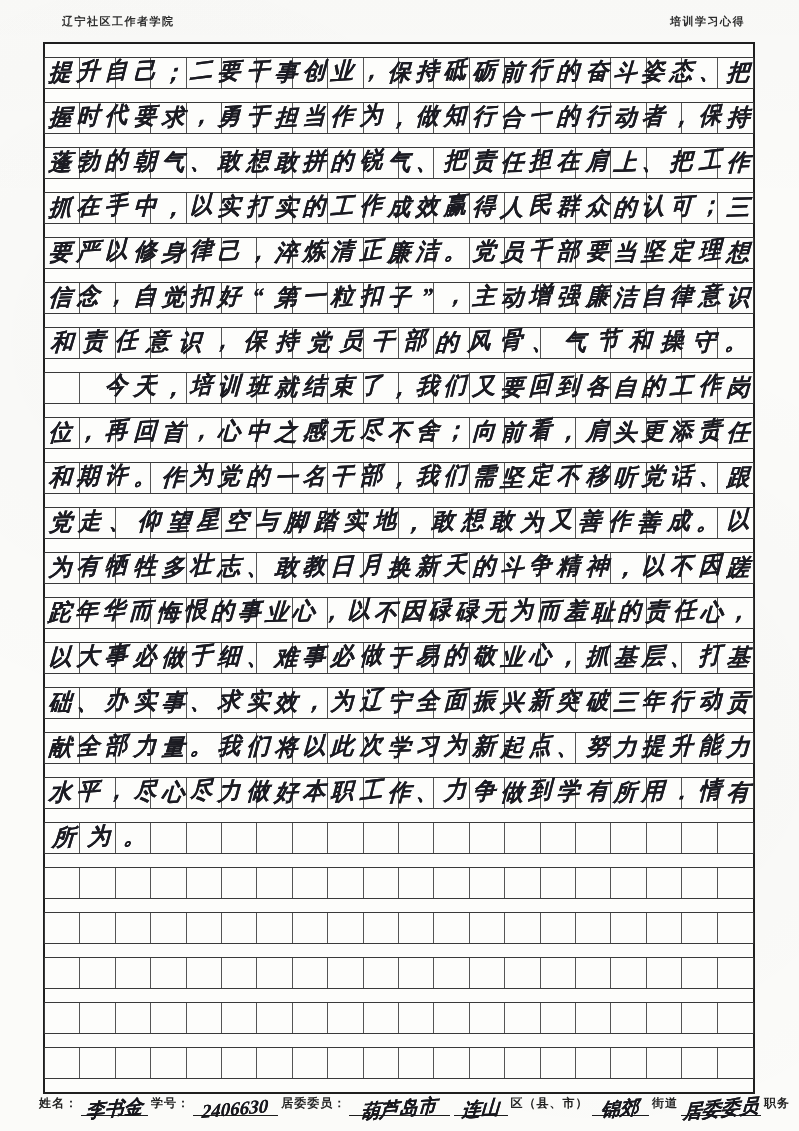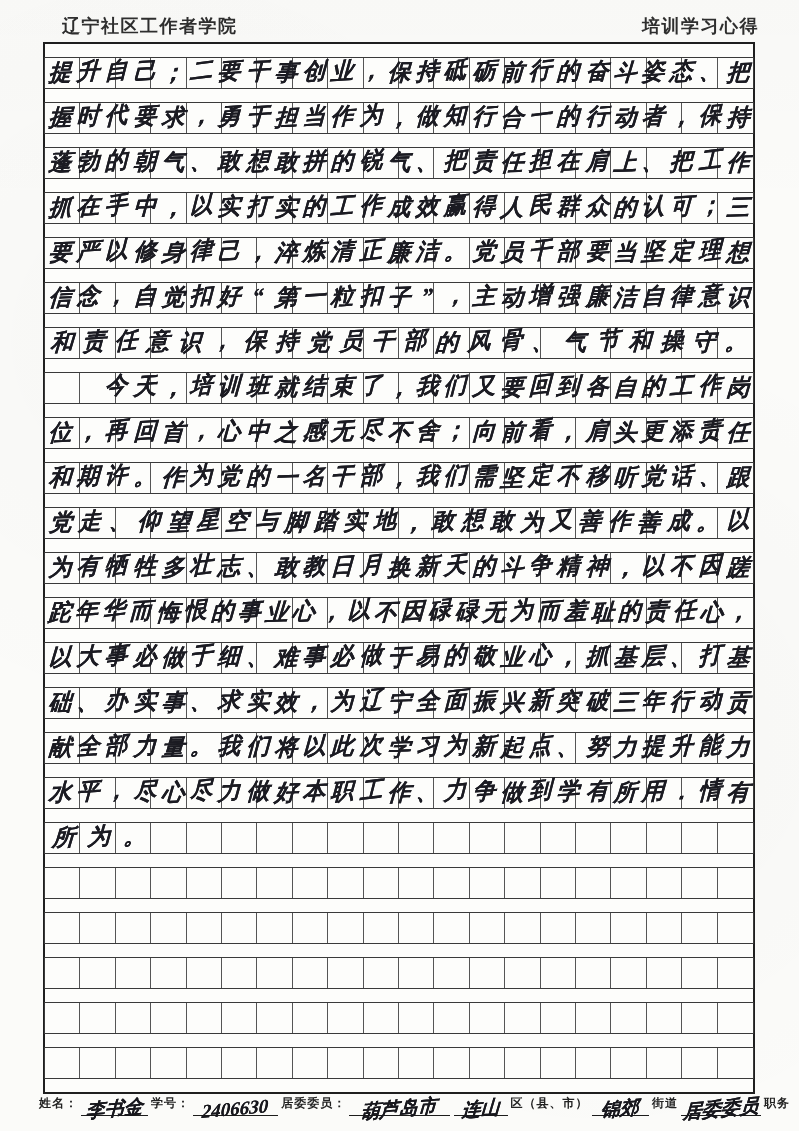--- a/index.html
+++ b/index.html
@@ -10,23 +10,23 @@
   }
   
   body::before{
     content:"";position:absolute;inset:0;pointer-events:none;
     background:
       radial-gradient(circle at 20% 30%, rgba(0,0,0,0.015), transparent 40%),
       radial-gradient(circle at 75% 65%, rgba(0,0,0,0.02), transparent 45%),
       linear-gradient(180deg, rgba(0,0,0,0.012), rgba(0,0,0,0) 20%);
   }
 
-  .hdr{position:absolute;top:14px;font-size:18px;color:#2e2e2e;letter-spacing:1.5px;font-weight:600;}
+  .hdr{position:absolute;top:14px;font-size:11px;color:#2e2e2e;letter-spacing:1.5px;font-weight:600;}
   .hdr-left{left:62px;}
-  .hdr-right{right:40px;}
+  .hdr-right{right:54px;}
 
   
   .grid{
     position:absolute;left:43px;top:42px;width:712px;
     border:2px solid #1f1f1f;
     padding-top:13px;
     box-sizing:border-box;
     background:#fdfdfb;
   }
   .ms-row{position:relative;height:30px;margin:0 -1px 13px -1px;border:1px solid #3a3a3a;}

